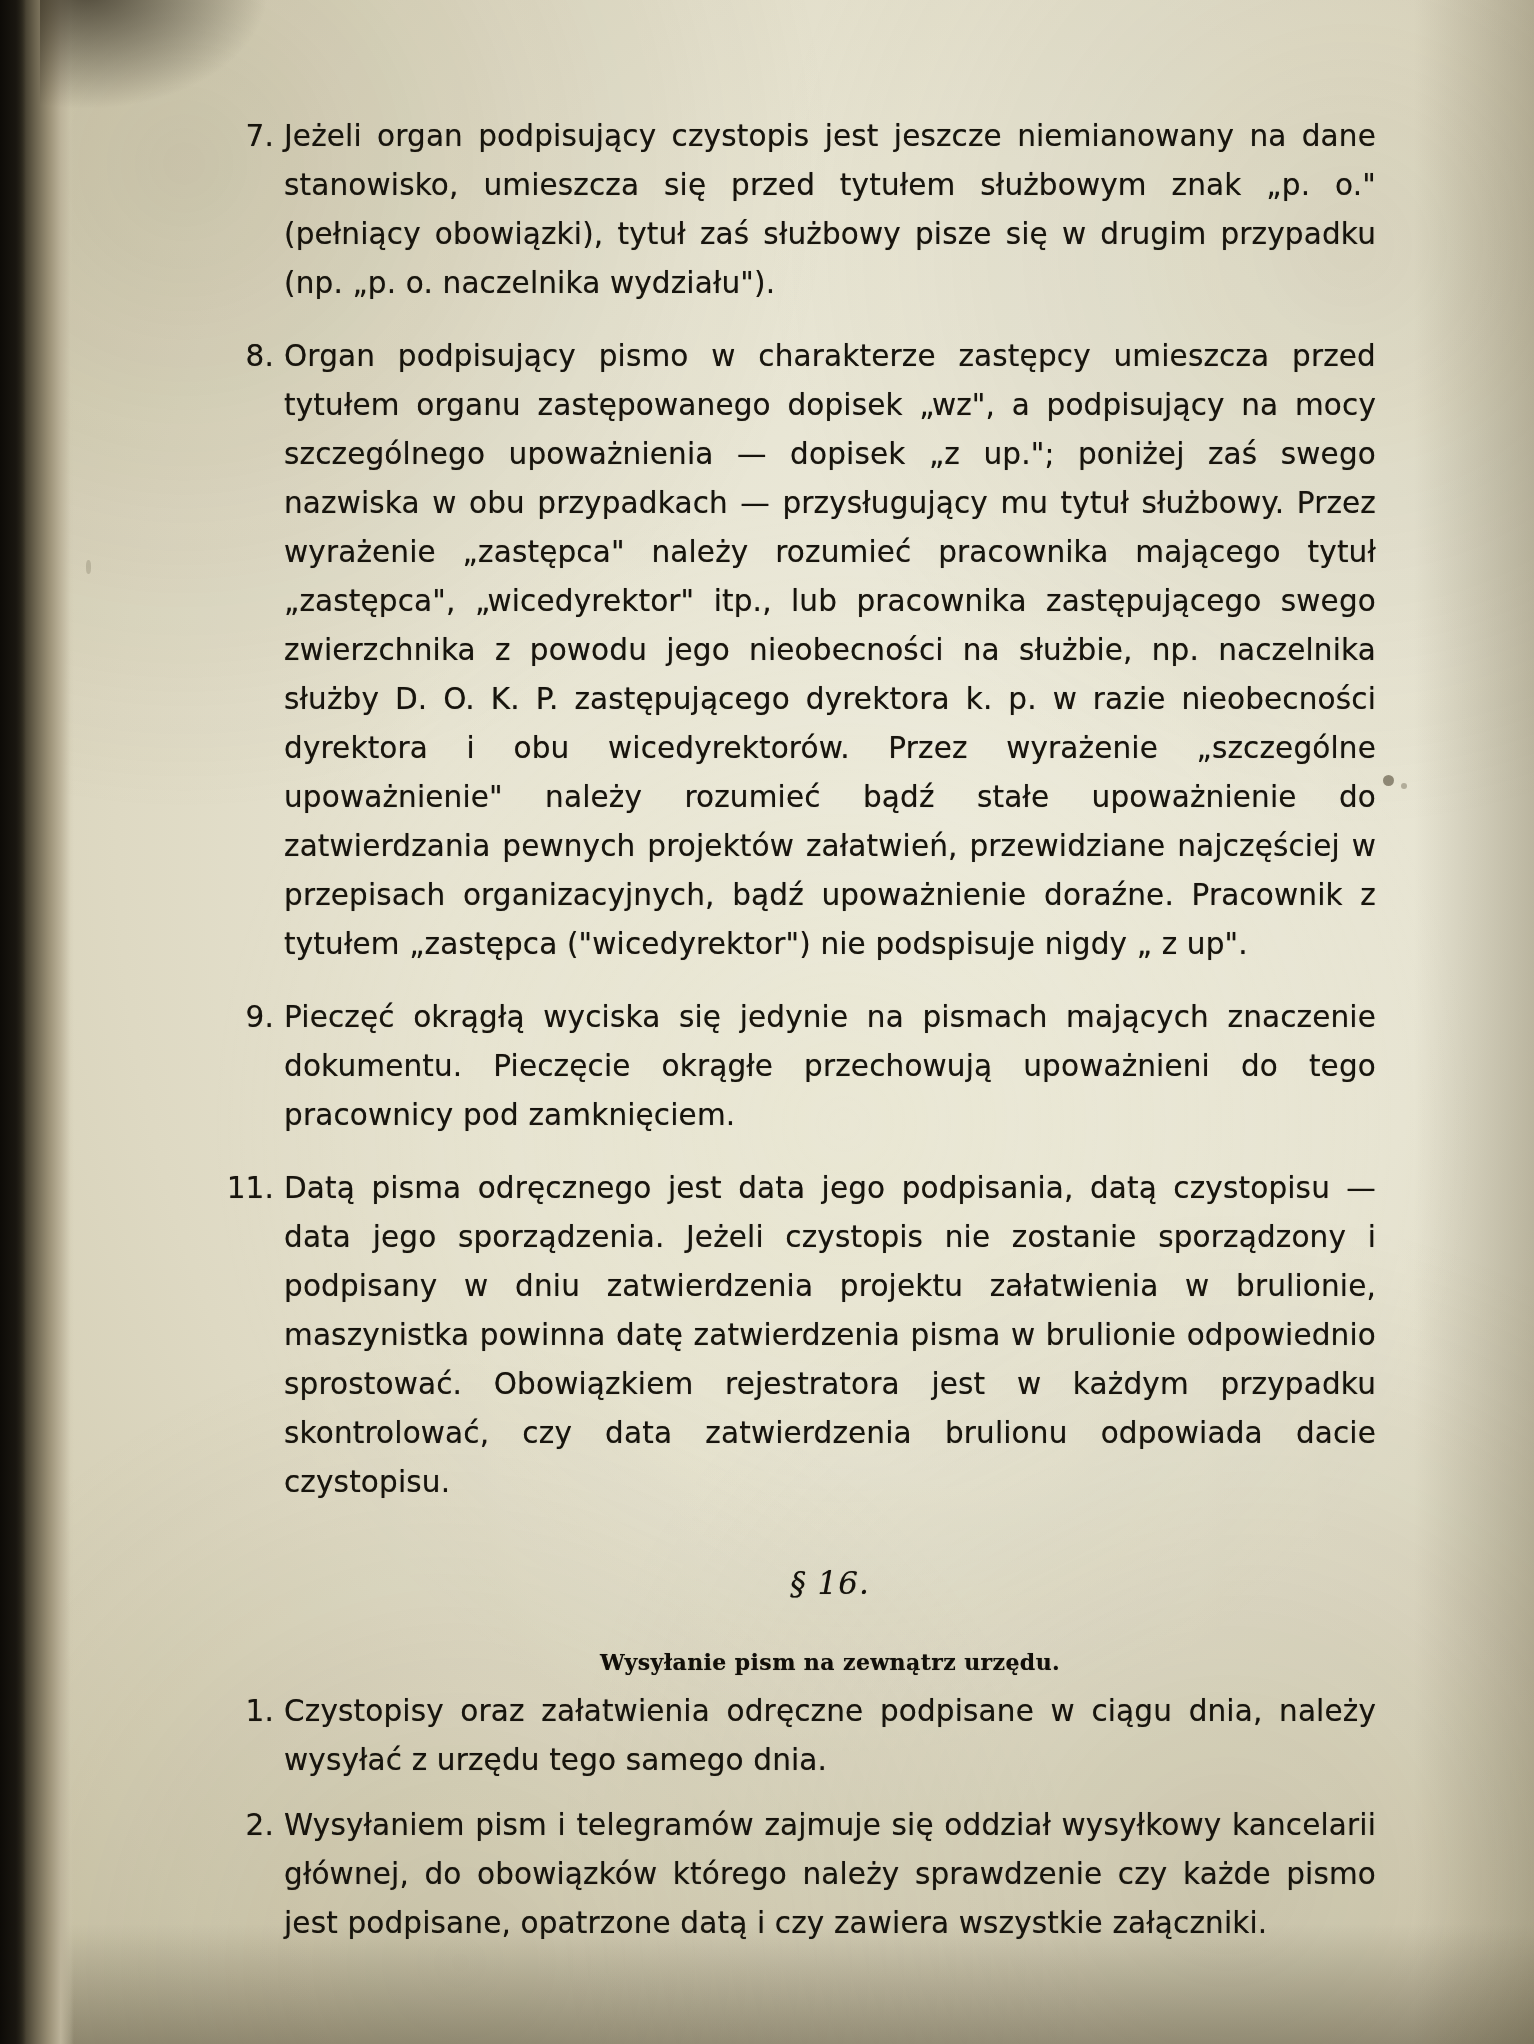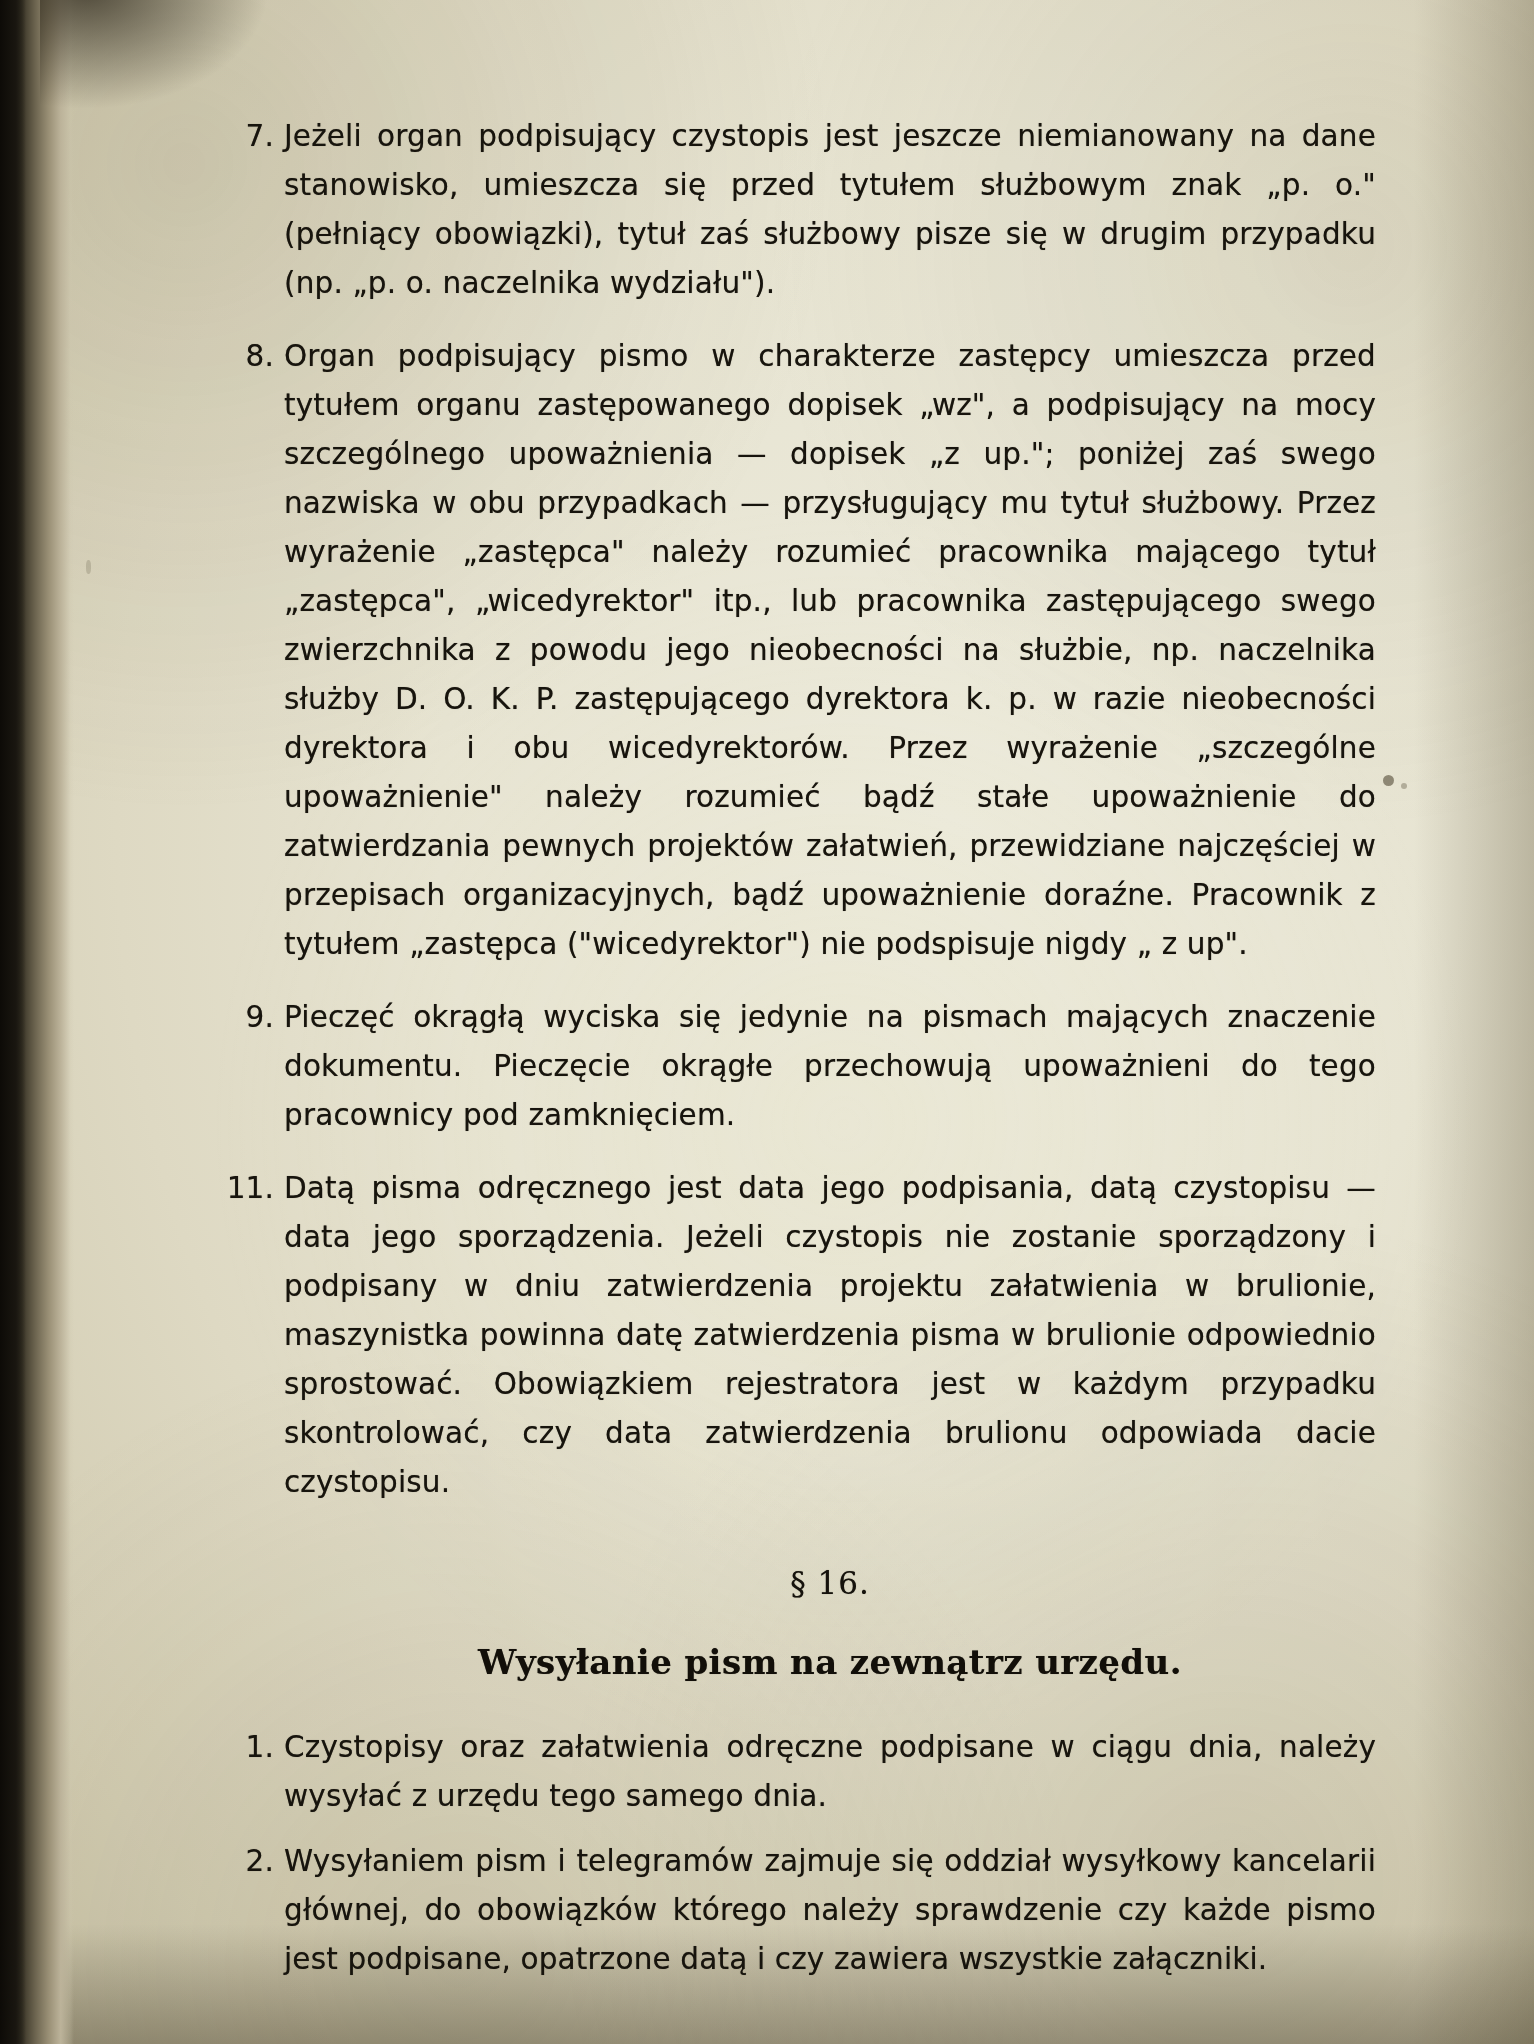--- a/index.html
+++ b/index.html
@@ -134,26 +134,26 @@
   .gap-1 { height: 14px; }
 
   .section-mark {
     text-align: center;
     font-size: 31px;
     margin-top: 52px;
     margin-bottom: 30px;
     letter-spacing: 1px;
     font-family: "DejaVu Serif", serif;
     color: #15120c;
+    font-style: italic;
   }
   .section-title {
     text-align: center;
-    font-size: 34px;
+    font-size: 22px;
     font-weight: bold;
-    margin-bottom: 36px;
     font-family: "DejaVu Serif", serif;
     color: #120f09;
     letter-spacing: 0.4px;
   }
 
   .list2 .para { margin-bottom: 16px; }
 
   
   .column, .folio {
     text-shadow: 0 0 0.7px rgba(20,16,8,0.55);

